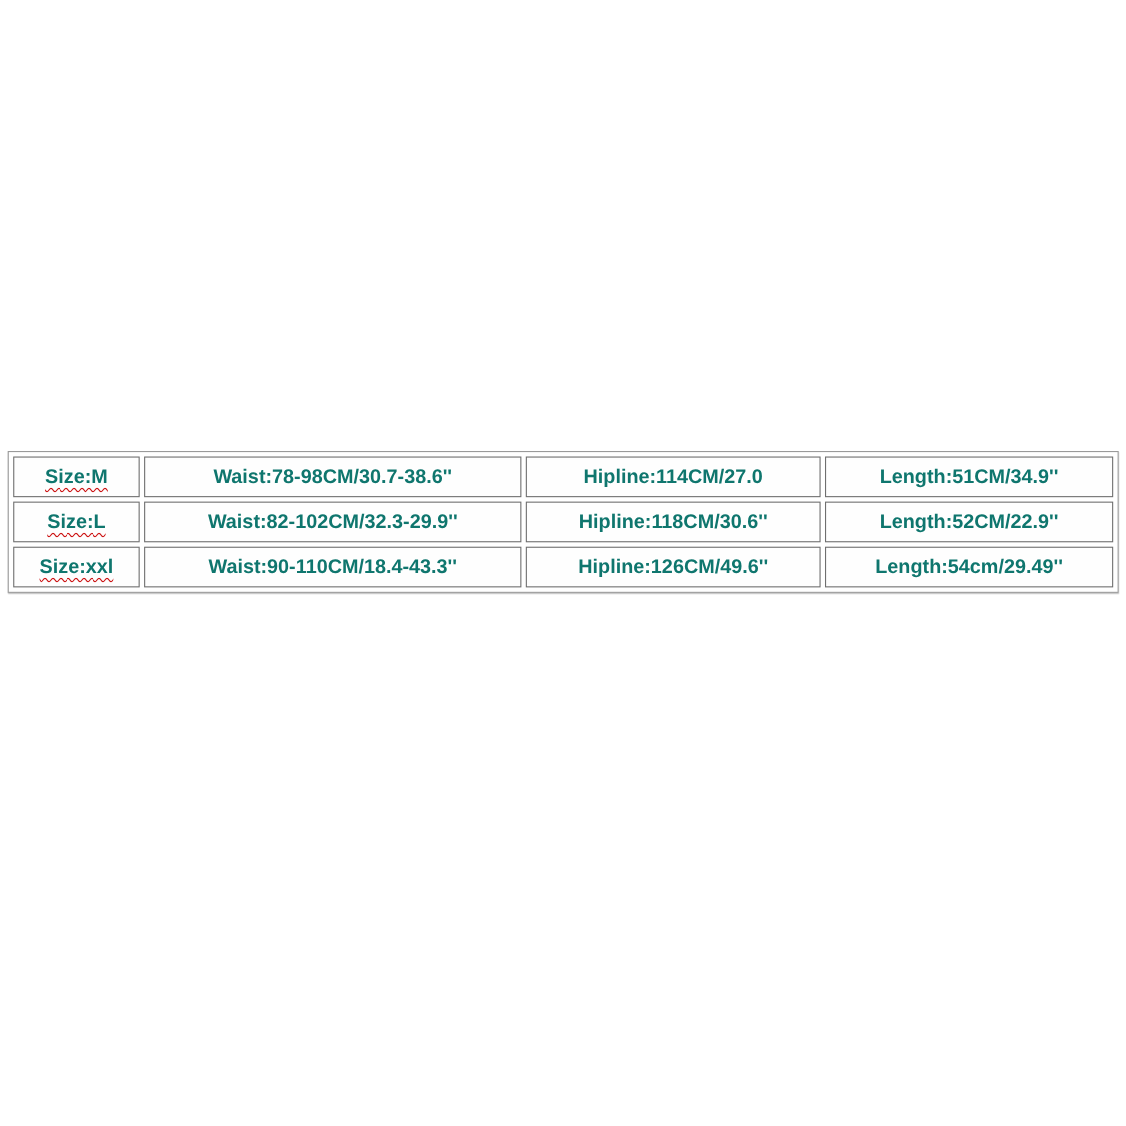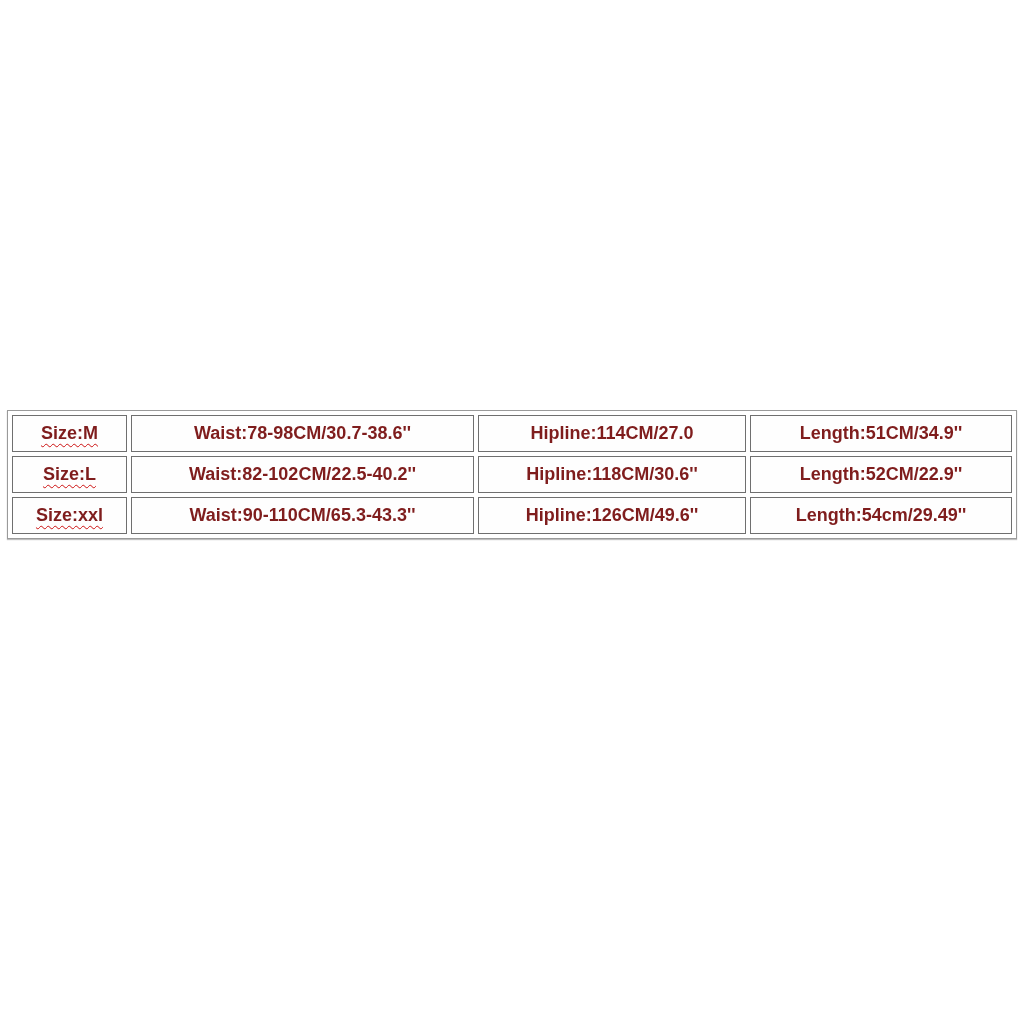--- a/index.html
+++ b/index.html
@@ -25,21 +25,21 @@
   }
   .size-chart td {
     box-sizing: border-box;
     height: 37px;
     border: 1px solid #6f6f6f;
     background: #fefefe;
     text-align: center;
     vertical-align: middle;
     font-size: 18px;
     font-weight: bold;
-    color: #7f1d1d;
+    color: #0f766e;
     letter-spacing: 0px;
     white-space: nowrap;
     overflow: hidden;
   }
   col.c-size    { width: 115px; }
   col.c-waist   { width: 343px; }
   col.c-hipline { width: 268px; }
   col.c-length  { width: 262px; }
   .spellcheck {
     text-decoration: underline wavy #cc1111;
@@ -59,24 +59,24 @@
   </colgroup>
   <tbody>
     <tr>
       <td><span class="spellcheck">Size:M</span></td>
       <td>Waist:78-98CM/30.7-38.6''</td>
       <td>Hipline:114CM/27.0</td>
       <td>Length:51CM/34.9''</td>
     </tr>
     <tr>
       <td><span class="spellcheck">Size:L</span></td>
-      <td>Waist:82-102CM/22.5-40.2''</td>
+      <td>Waist:82-102CM/32.3-29.9''</td>
       <td>Hipline:118CM/30.6''</td>
       <td>Length:52CM/22.9''</td>
     </tr>
     <tr>
       <td><span class="spellcheck">Size:xxl</span></td>
-      <td>Waist:90-110CM/65.3-43.3''</td>
+      <td>Waist:90-110CM/18.4-43.3''</td>
       <td>Hipline:126CM/49.6''</td>
       <td>Length:54cm/29.49''</td>
     </tr>
   </tbody>
 </table>
 
 </body></html>

